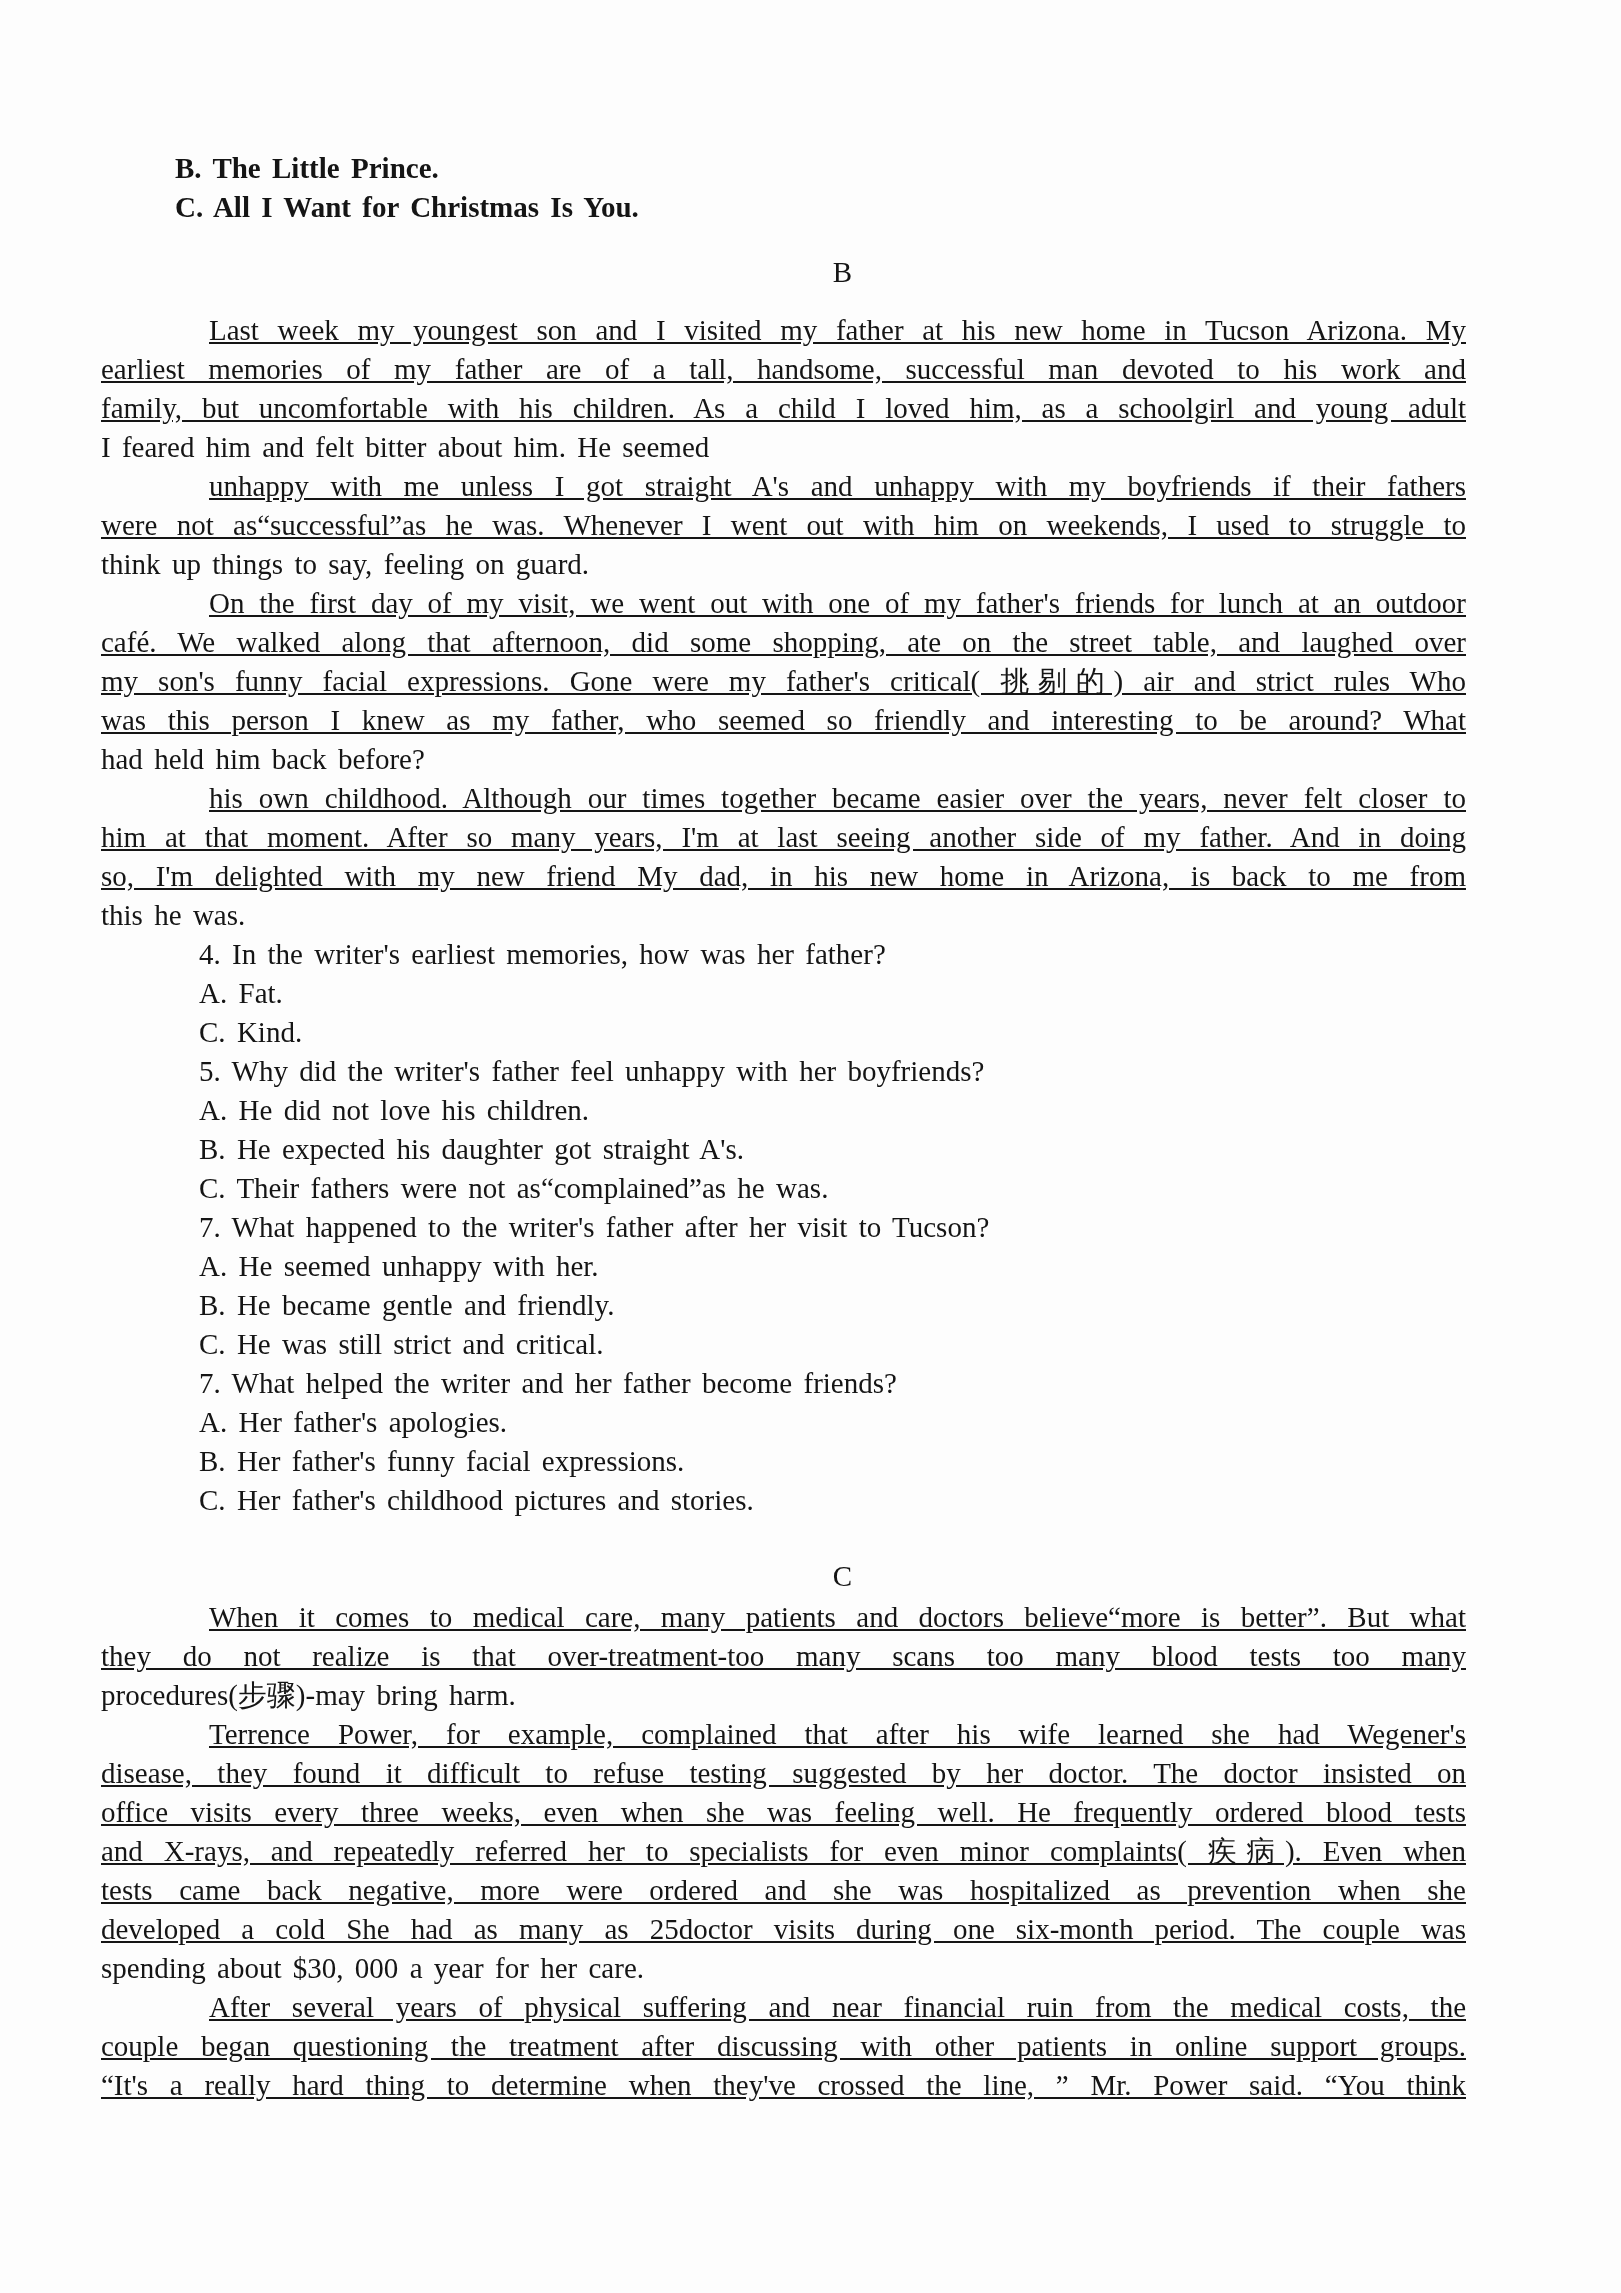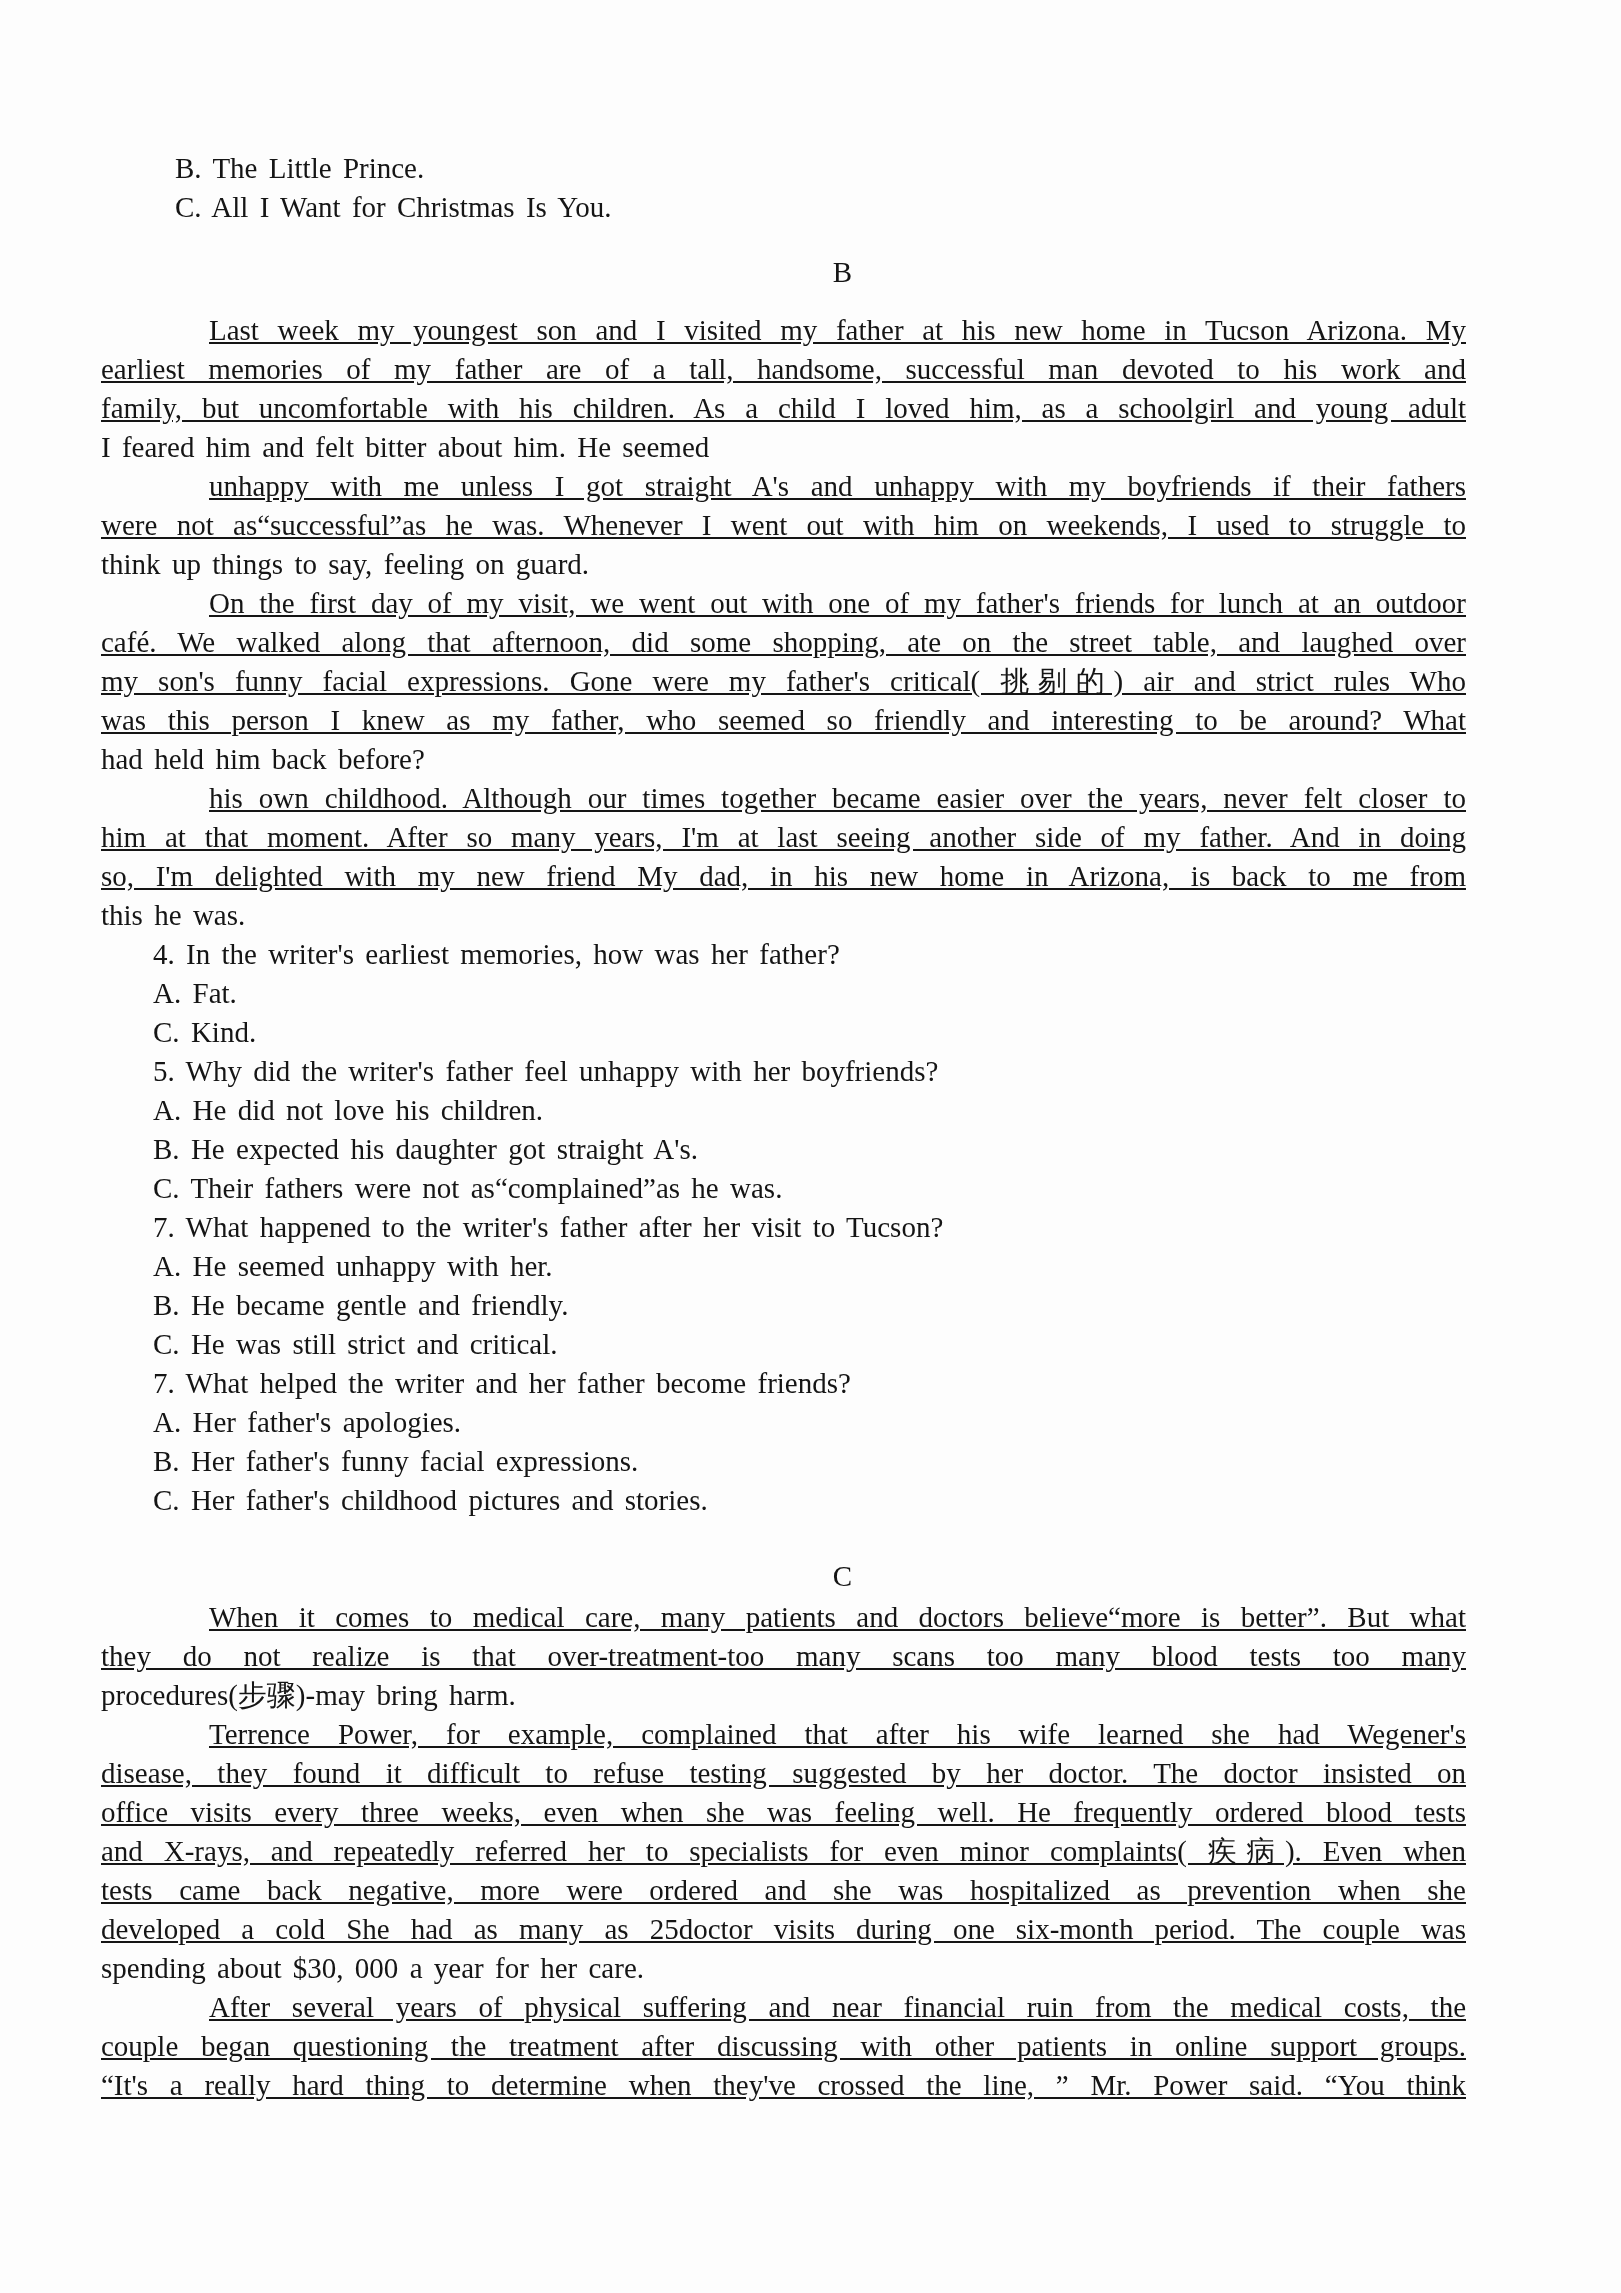--- a/index.html
+++ b/index.html
@@ -19,40 +19,41 @@
     line-height: 39px;
     word-spacing: 0.14em;
   }
   .content {
     padding: 149px 155px 0 101px;
   }
   .carry-block { }
   .carry-line {
     margin-left: 74px;
     text-align: left;
+    font-weight: bold;
   }
   .heading {
     text-align: center;
     padding-left: 118px;
   }
   .heading-b { margin: 25.5px 0 19.6px 0; }
   .heading-c { margin: 37px 0 2px 0; }
   .para { margin: 0; }
   .para .line:first-child { text-indent: 108px; }
   .line.jl {
     text-align: justify;
     text-align-last: justify;
     text-decoration: underline;
   }
   .line.end {
     text-align: right;
     text-align-last: left;
   }
   .qline {
-    margin-left: 52px;
+    margin-left: 98px;
     text-align: left;
   }
 </style>
 </head>
 <body>
 
 <div class="page">
   <div class="content">
 
     <div class="carry-block">

